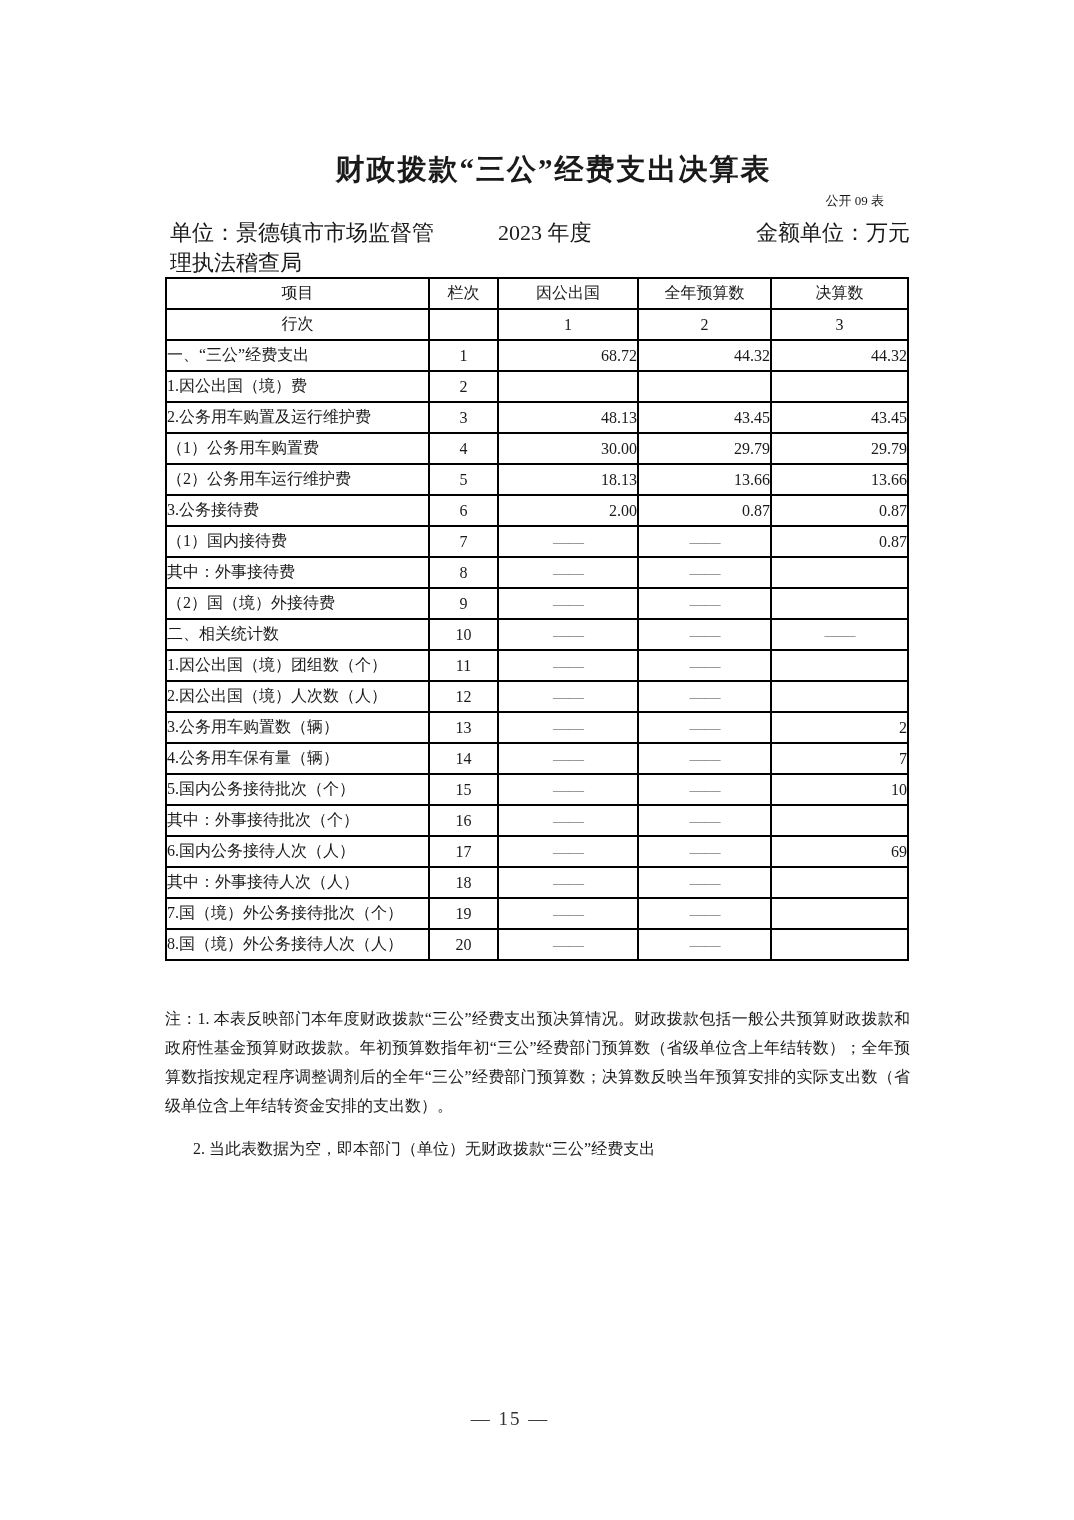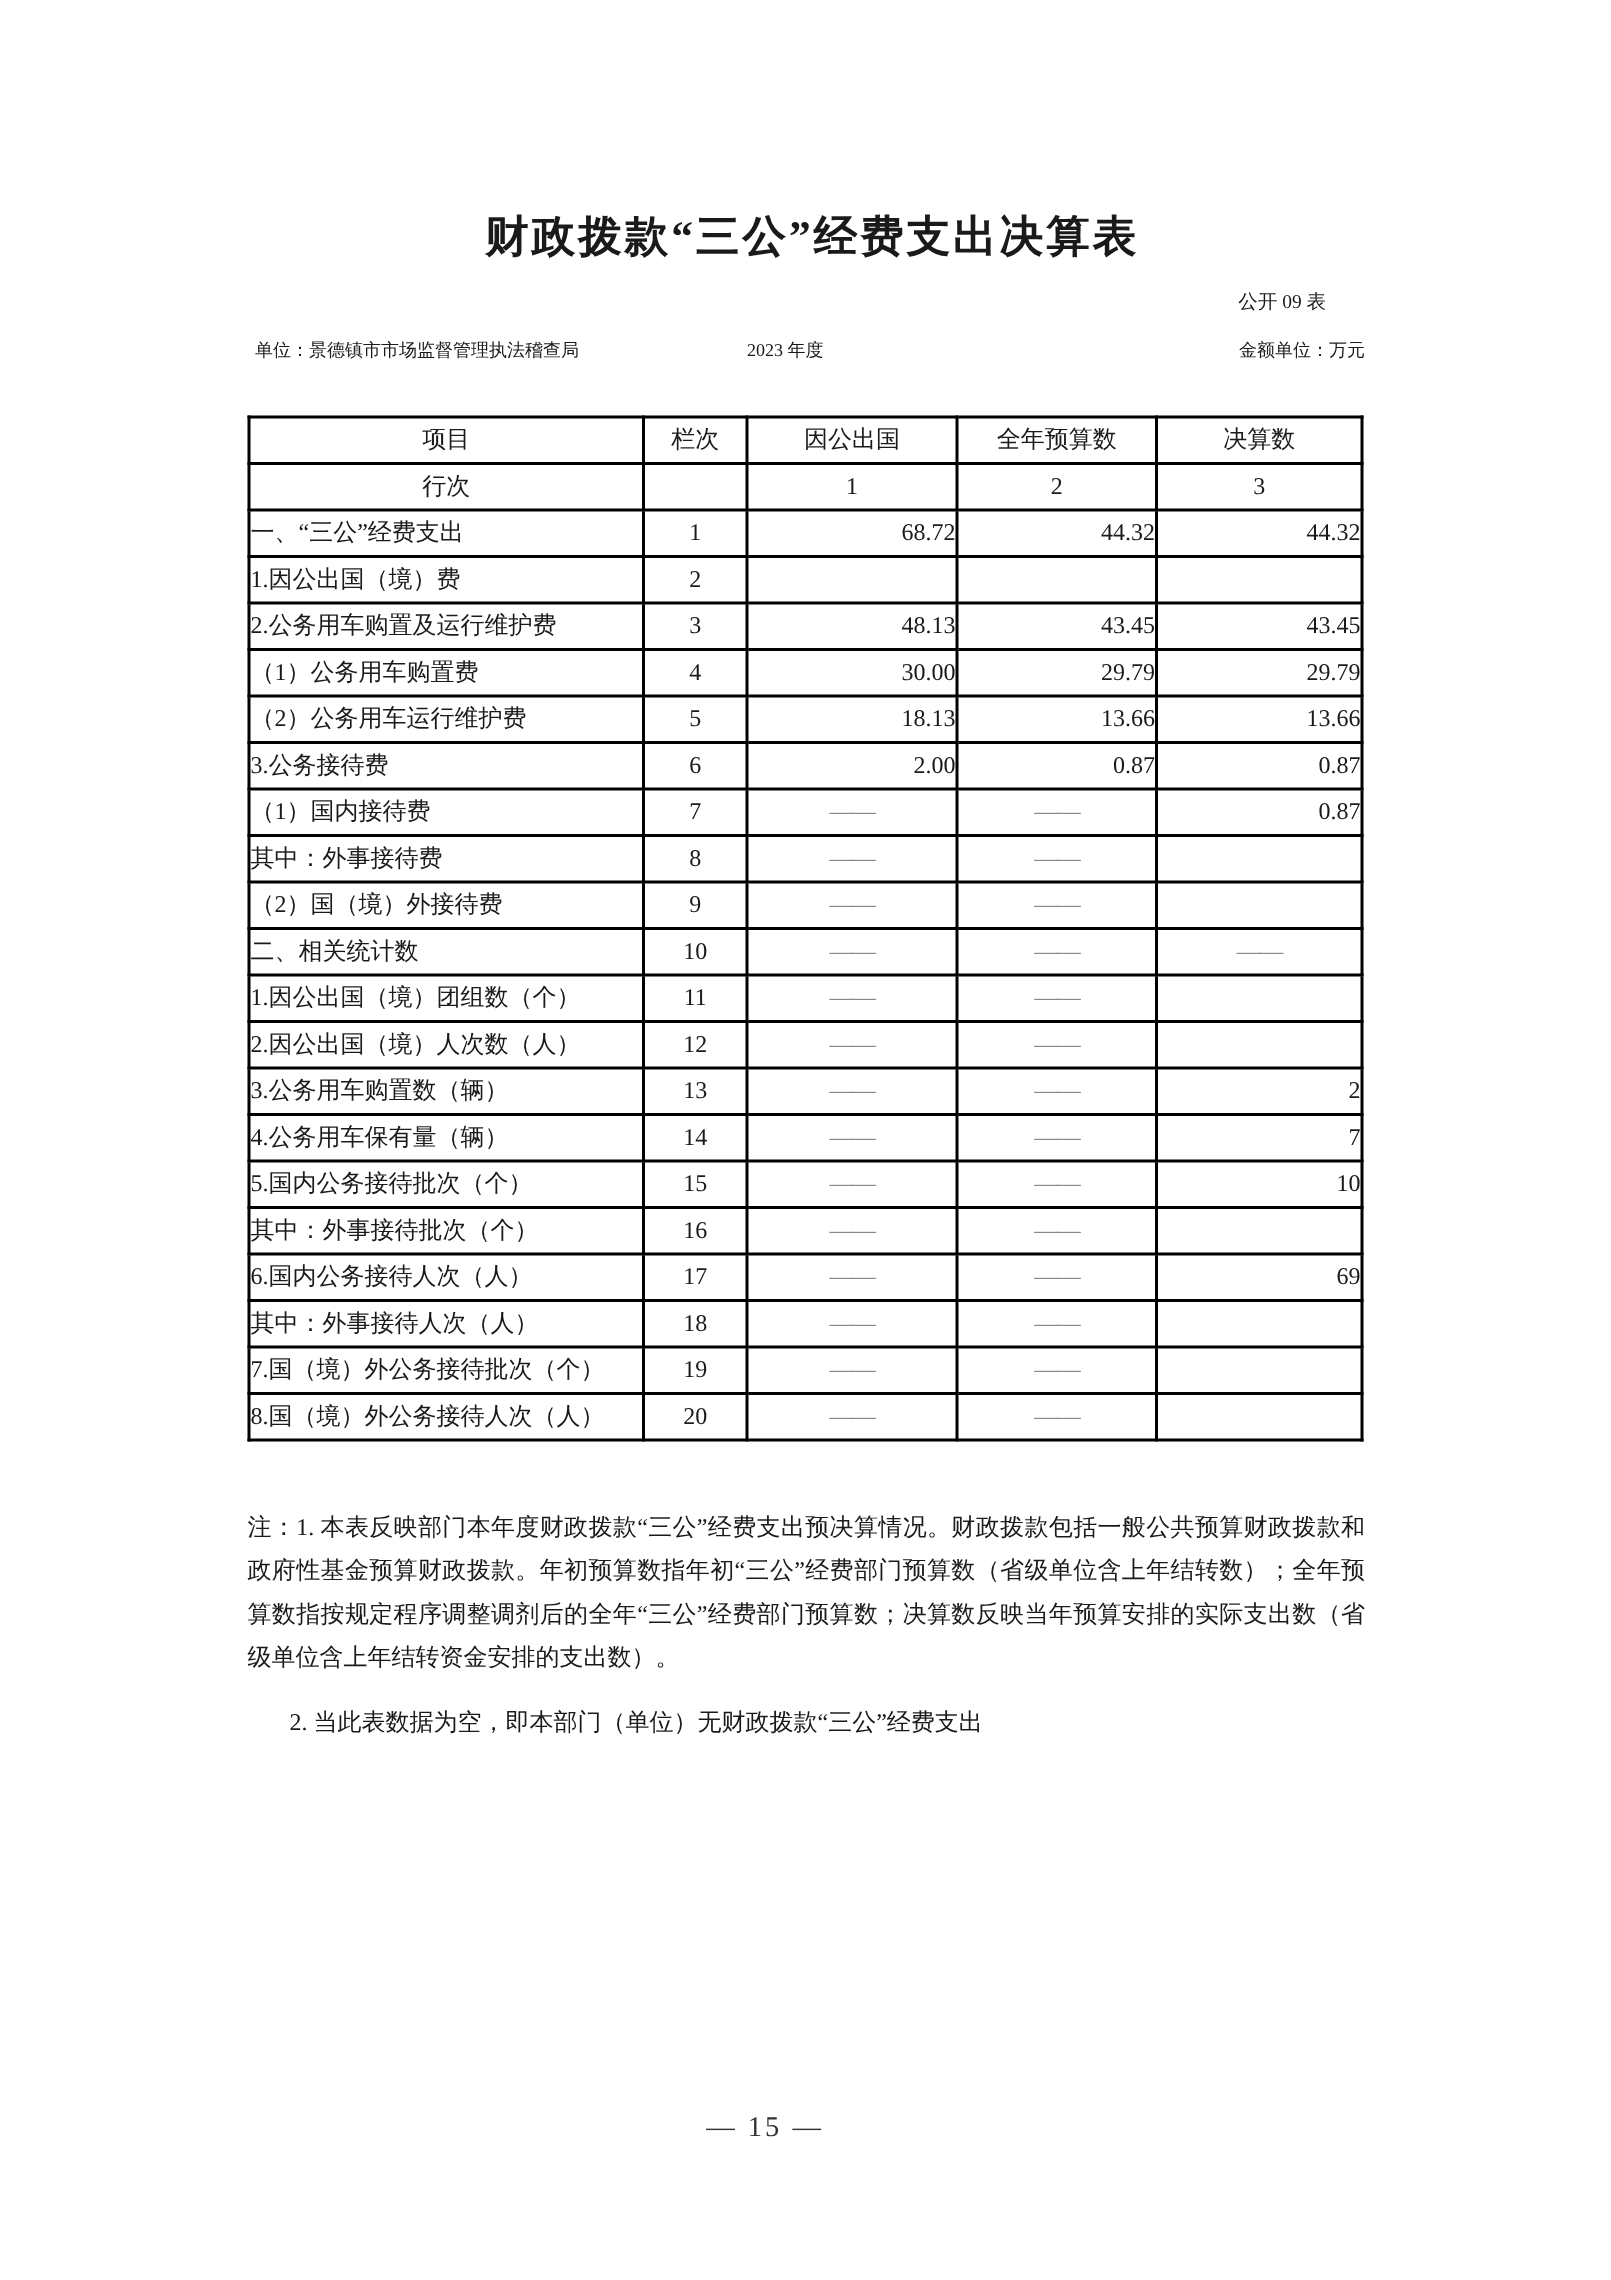--- a/index.html
+++ b/index.html
@@ -10,29 +10,29 @@
     color: #1a1a1a;
     font-family: "Liberation Serif", "DejaVu Serif", serif;
     position: relative;
     overflow: hidden;
   }
   .sheet { position: absolute; inset: 0; }
   .content { position: absolute; left: 165px; top: 0; width: 745px; }
 
   .doc-title {
     position: absolute; top: 134px; left: 0; width: 745px;
-    margin: 4px; text-align: center;
+    margin: 16px; text-align: center;
     font-size: 29px; font-weight: bold; letter-spacing: 2px;
   }
   .table-code {
     position: absolute; top: 192px; left: 0; width: 745px;
     text-align: right; padding-right: 26px;
     font-size: 13px;
   }
-  .meta-row { position: absolute; top: 218px; left: 0; width: 745px; height: 60px; font-size: 12px; font-family: Liberation Serif, serif; }
+  .meta-row { position: absolute; top: 218px; left: 0; width: 745px; height: 60px; font-size: 22px; font-family: Liberation Serif, serif; }
   .meta-unit { position: absolute; left: 5px; top: 0; width: 276px; line-height: 30px; }
   .meta-year { position: absolute; left: 333px; top: 0; line-height: 30px; }
   .meta-amount { position: absolute; right: 0; top: 0; line-height: 30px; }
 
   table.budget {
     position: absolute; top: 277px; left: 0;
     width: 742px; table-layout: fixed;
     border-collapse: collapse;
     font-size: 16px;
   }

